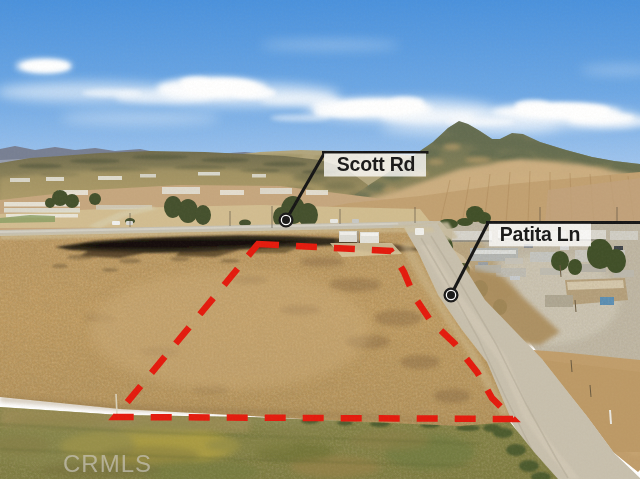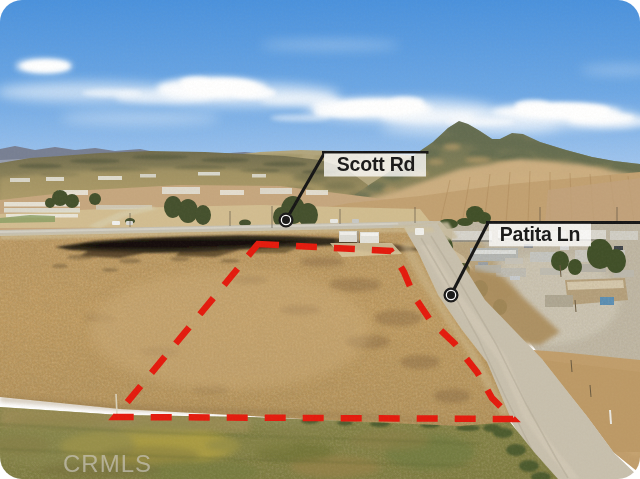--- a/index.html
+++ b/index.html
@@ -1,17 +1,17 @@
 <!DOCTYPE html>
 <html><head>
 <meta charset="utf-8">
 <style>
   html,body{margin:0;padding:0;background:#fff;}
   #scene{width:640px;height:479px;position:relative;overflow:hidden;
-    font-family:"Liberation Sans",sans-serif;border-radius:22px;}
+    font-family:"Liberation Sans",sans-serif;}
 </style>
 </head>
 <body>
 <div id="scene">
 <svg width="640" height="479" viewBox="0 0 640 479">
 <defs>
   <linearGradient id="sky" x1="0" y1="0" x2="0" y2="1">
     <stop offset="0" stop-color="#4b92dd"></stop>
     <stop offset="0.38" stop-color="#6ea8e5"></stop>
     <stop offset="0.7" stop-color="#a5c8ef"></stop>

